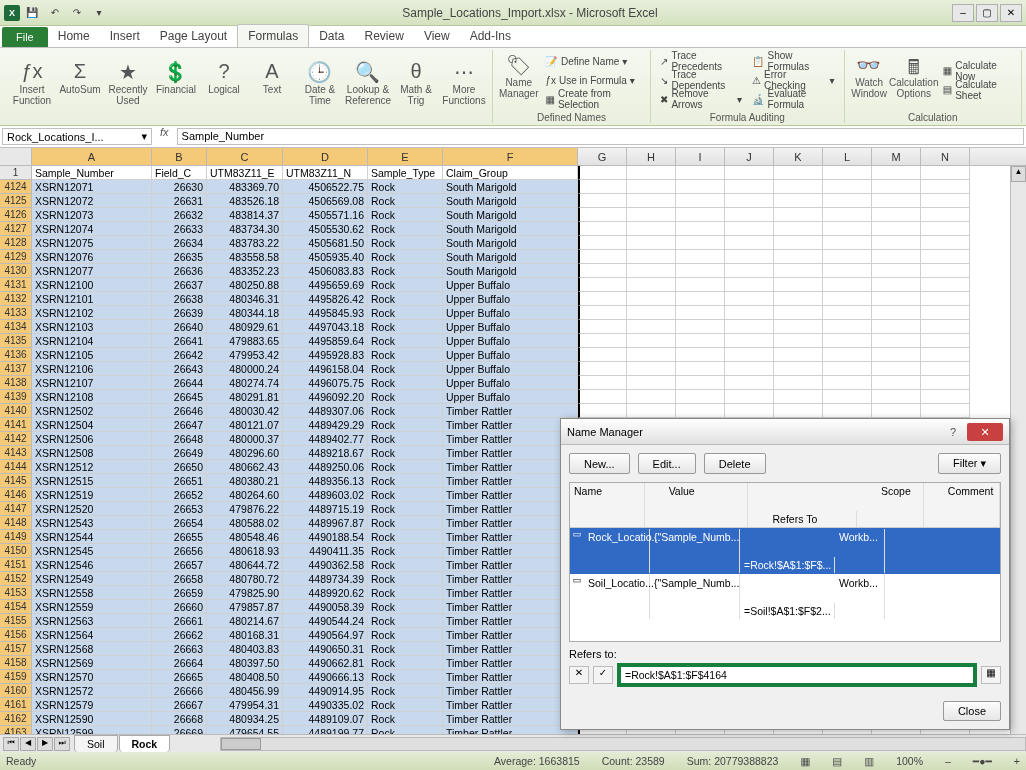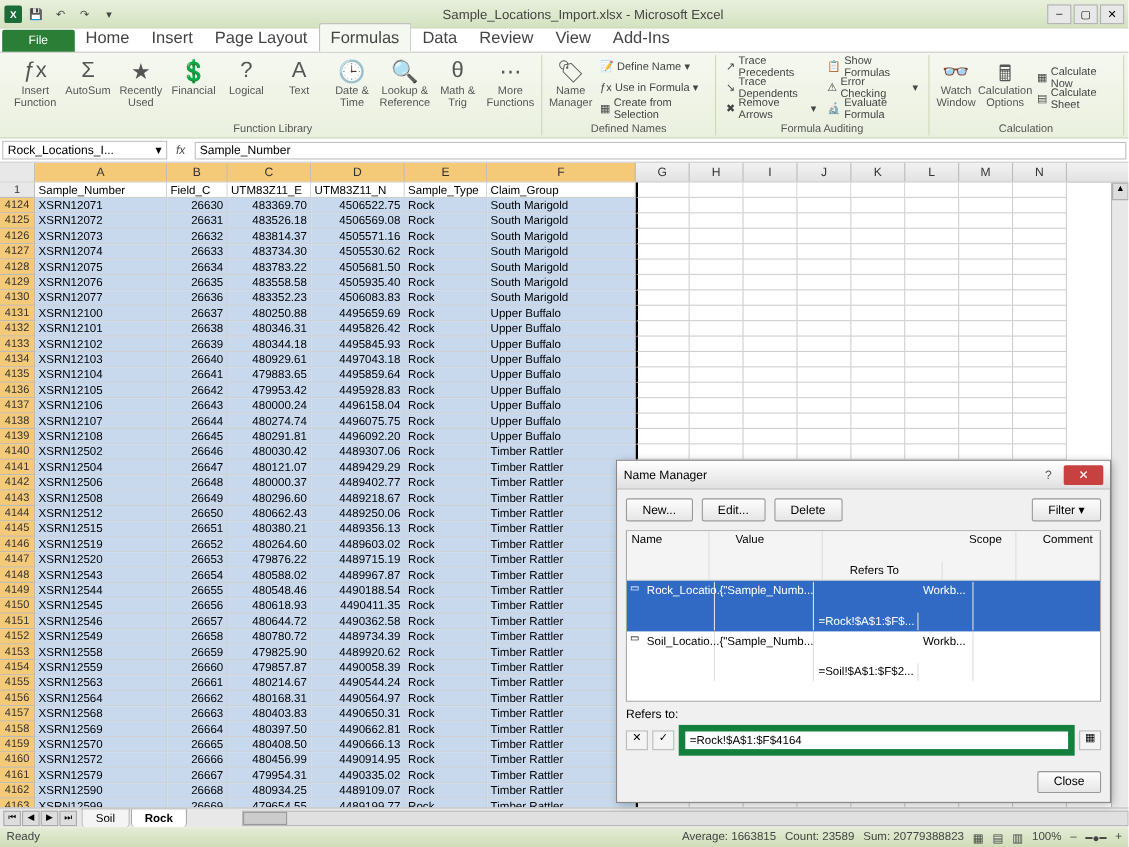--- a/index.html
+++ b/index.html
@@ -9,36 +9,36 @@
 .titlebar { height: 26px; background: linear-gradient(#e8f0dc, #d4e2c0); display: flex; align-items: center; padding: 0 4px; border-bottom: 1px solid #b8c89c; }
 .qat { display: flex; gap: 4px; align-items: center; }
 .qat-btn { width: 18px; height: 18px; display: flex; align-items: center; justify-content: center; font-size: 10px; color: #444; }
 .excel-icon { width: 16px; height: 16px; background: #1e6b3a; color: #fff; font-size: 9px; font-weight: bold; display: flex; align-items: center; justify-content: center; border-radius: 2px; }
 .title { flex: 1; text-align: center; color: #444; font-size: 12px; }
 .win-controls { display: flex; gap: 2px; }
 .win-btn { width: 22px; height: 18px; border: 1px solid #b0b0b0; background: #e8e8e8; font-size: 10px; display: flex; align-items: center; justify-content: center; }
 
 
 .ribbon-tabs { height: 22px; background: #fff; display: flex; align-items: flex-end; border-bottom: 1px solid #c0c0c0; padding-left: 2px; }
-.file-tab { background: #2a7e35; color: #fff; padding: 4px 24px; font-size: 11px; border-radius: 2px 2px 0 0; }
-.tab { padding: 4px 10px; font-size: 15px; color: #444; cursor: pointer; }
+.file-tab { background: #2a7e35; color: #fff; padding: 4px 14px; font-size: 11px; border-radius: 2px 2px 0 0; }
+.tab { padding: 4px 10px; font-size: 12px; color: #444; cursor: pointer; }
 .tab.active { background: #f5f8f0; border: 1px solid #c0c0c0; border-bottom: none; border-radius: 2px 2px 0 0; text-align: center; }
 
 
 .ribbon { height: 78px; background: linear-gradient(#f5f8f0, #eaf0de); border-bottom: 1px solid #b8c89c; display: flex; padding: 2px 4px; }
 .ribbon-group { display: flex; flex-direction: column; padding: 0 6px; border-right: 1px solid #cdd8b8; }
 .ribbon-group-inner { display: flex; flex: 1; align-items: center; gap: 4px; }
 .ribbon-group-label { text-align: center; font-size: 10px; color: #555; padding-top: 2px; }
 .ribbon-big-btn { width: 44px; height: 58px; display: flex; flex-direction: column; align-items: center; justify-content: flex-start; font-size: 10px; color: #555; text-align: center; padding-top: 2px; }
 .ribbon-big-btn .icon { font-size: 20px; height: 24px; }
 .ribbon-small-col { display: flex; flex-direction: column; gap: 1px; }
 .ribbon-small-btn { display: flex; align-items: center; gap: 3px; font-size: 10px; color: #444; height: 18px; padding: 0 3px; }
 
 
-.formula-bar { height: 22px; display: flex; align-items: center; border-bottom: 1px solid #c0c0c0; background: #fff; }
+.formula-bar { height: 22px; display: flex; border-bottom: 1px solid #c0c0c0; background: #fff; }
 .name-box { width: 150px; border: 1px solid #c0c0c0; margin: 2px; padding: 1px 4px; font-size: 11px; background: #fff; display: flex; align-items: center; justify-content: space-between; }
 .fx-label { padding: 0 6px; font-style: italic; color: #555; }
 .formula-input { flex: 1; border: 1px solid #c0c0c0; margin: 2px; padding: 1px 4px; font-size: 11px; }
 
 
 .grid-container { position: absolute; top: 148px; left: 0; right: 0; bottom: 36px; background: #fff; overflow: hidden; }
 .col-headers { display: flex; height: 18px; background: linear-gradient(#f2f2f2, #e2e2e2); border-bottom: 1px solid #bbb; }
 .row-header-spacer { width: 32px; background: #e8e8e8; border-right: 1px solid #bbb; }
 .col-header { border-right: 1px solid #bbb; text-align: center; font-size: 11px; color: #333; line-height: 18px; }
 .col-header.sel { background: #f4c978; }
@@ -62,42 +62,42 @@
 .sheet-nav { display: flex; gap: 1px; padding: 0 3px; }
 .sheet-nav-btn { width: 16px; height: 14px; background: #ddd; border: 1px solid #aaa; font-size: 8px; text-align: center; }
 .sheet-tab { padding: 2px 12px; font-size: 10.5px; background: #f4f4f4; border: 1px solid #aaa; border-bottom: none; margin-left: 1px; border-radius: 0 0 4px 4px; }
 .sheet-tab.active { background: #fff; font-weight: bold; }
 .hscroll { flex: 1; margin-left: 50px; display: flex; }
 .scroll-track { flex: 1; background: #e0e0e0; border: 1px solid #bbb; position: relative; height: 14px; }
 .scroll-thumb { position: absolute; left: 0; width: 40px; height: 12px; background: #ccc; border: 1px solid #999; }
 
 
 .status-bar { position: absolute; bottom: 0; left: 0; right: 0; height: 18px; background: linear-gradient(#e4ecd6, #d0ddb8); display: flex; align-items: center; font-size: 10.5px; color: #444; padding: 0 6px; justify-content: space-between; }
-.status-right { display: flex; gap: 8px; align-items: center; }
+.status-right { display: flex; gap: 22px; align-items: center; }
 
 
 .dialog { position: absolute; left: 560px; top: 418px; width: 450px; height: 312px; background: #f0f0f0; border: 1px solid #888; box-shadow: 2px 2px 8px rgba(0,0,0,0.3); display: flex; flex-direction: column; }
 .dialog-title { height: 26px; background: linear-gradient(#fff, #e0e0e0); display: flex; align-items: center; padding: 0 6px; border-bottom: 1px solid #bbb; }
 .dialog-title-text { flex: 1; font-size: 11px; }
 .dialog-close { width: 36px; height: 18px; background: #c94040; color: #fff; text-align: center; border-radius: 2px; font-size: 11px; line-height: 18px; }
 .dialog-help { width: 20px; text-align: center; color: #555; margin-right: 4px; }
 .dialog-toolbar { padding: 8px; display: flex; gap: 8px; }
 .dlg-btn { padding: 3px 14px; font-size: 11px; background: linear-gradient(#fdfdfd, #e6e6e6); border: 1px solid #999; border-radius: 2px; }
 .dlg-spacer { flex: 1; }
 .dialog-list { flex: 1; background: #fff; border: 1px solid #aaa; margin: 0 8px; font-size: 10.5px; }
 .dlg-list-hdr { display: flex; background: #f4f4f4; border-bottom: 1px solid #ccc; gap: 20px; }
 .dlg-col { padding: 2px 4px; border-right: 1px solid #ddd; }
 .dlg-row { display: flex; padding: 1px 0; }
 .dlg-row.sel { background: #316ac5; color: #fff; }
 .dlg-icon { width: 14px; font-size: 9px; text-align: center; }
 .dlg-c1 { width: 80px; } .dlg-c2 { width: 90px; } .dlg-c3 { width: 95px; margin-top: 28px; } .dlg-c4 { width: 50px; } .dlg-c5 { width: 60px; }
 .dialog-refers { padding: 6px 8px; font-size: 11px; }
 .refers-row { display: flex; align-items: center; gap: 4px; margin-top: 3px; }
 .refers-btn { width: 20px; height: 18px; border: 1px solid #bbb; text-align: center; font-size: 10px; background: #f4f4f4; }
-.refers-input { flex: 1; border: 6px solid #15803d; padding: 2px 4px; font-size: 10.5px; background: #fff; }
+.refers-input { flex: 1; border: 4px solid #15803d; padding: 2px 4px; font-size: 10.5px; background: #fff; }
 .dialog-footer { padding: 8px; display: flex; justify-content: flex-end; }
 
 .vscroll { position: absolute; right: 0; top: 18px; bottom: 0; width: 16px; background: #e8e8e8; border-left: 1px solid #bbb; }
 .vscroll-btn { height: 16px; background: #ddd; border: 1px solid #aaa; text-align: center; font-size: 8px; }
 </style>
 </head>
 <body>
 
 <div class="titlebar">
   <div class="qat">
@@ -170,21 +170,20 @@
           <span class="icon">θ</span>
           <span>Math &amp;
 Trig</span>
         </div>
       <div class="ribbon-big-btn">
           <span class="icon">⋯</span>
           <span>More
 Functions</span>
         </div>
     </div>
-    <div class="ribbon-group-label">Function Library</div>
   </div>
   <div class="ribbon-group">
     <div class="ribbon-group-inner">
       <div class="ribbon-big-btn">
           <span class="icon">🏷</span>
           <span>Name
 Manager</span>
         </div>
       <div class="ribbon-small-col">
         <div class="ribbon-small-btn"><span>📝</span><span>Define Name</span> ▾</div>

